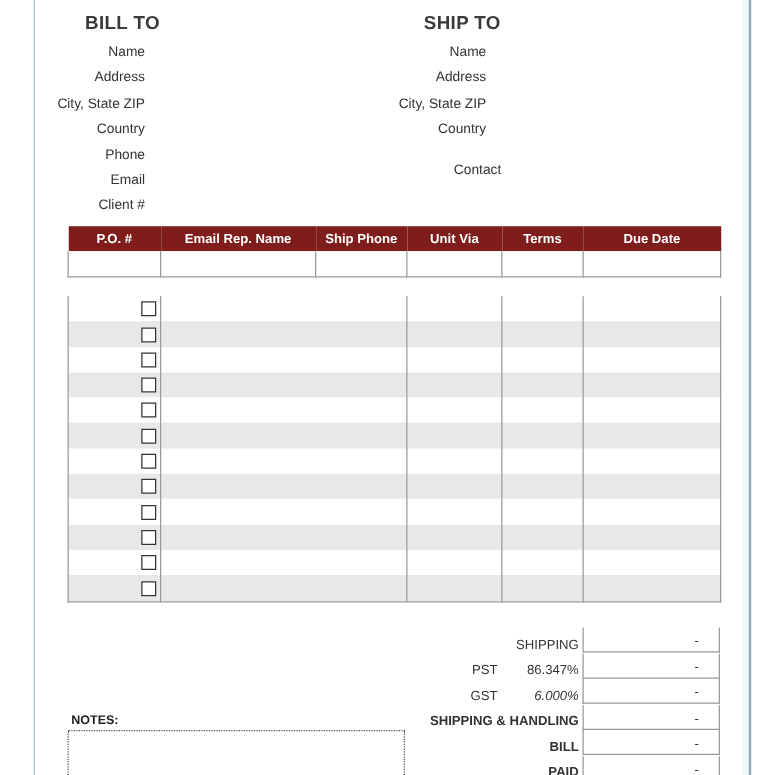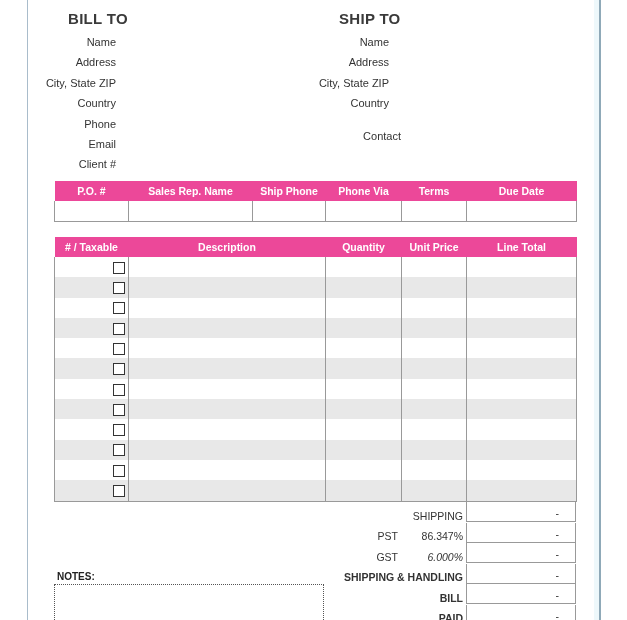--- a/index.html
+++ b/index.html
@@ -11,21 +11,21 @@
   }
   .page-border-left { position:absolute; left:27px; top:0; width:1px; height:620px; background:#a9bccb; }
   .page-border-right { position:absolute; left:599px; top:0; width:2px; height:620px; background:#8fa9b8; }
   .page-border-right-glow { position:absolute; left:594px; top:0; width:5px; height:620px; background:#eef8fb; }
 
   .section-title { position:absolute; font-weight:bold; font-size:15px; color:#3a3a3a; letter-spacing:0.3px; }
   .field-label { position:absolute; font-size:11px; color:#333; text-align:right; width:110px; }
 
   table { border-collapse:collapse; position:absolute; table-layout:fixed; }
   th {
-    background:#ec4899; color:#fff; font-size:10.5px; font-weight:bold;
+    background:#7f1d1d; color:#fff; font-size:10.5px; font-weight:bold;
     height:20px; padding:0; text-align:center; border:none;
   }
   td { padding:0; font-size:10.5px; }
 
   #po-table { left:54px; top:181px; width:522px; }
   #po-table td { height:20px; border:1px solid #999; border-top:none; background:#fff; }
 
   #items-table { left:54px; top:237px; width:522px; }
   #items-table tr.item-row td { height:20.3px; border-left:1px solid #999; border-right:1px solid #999; }
   #items-table tr.item-row.odd td { background:#ffffff; }
@@ -77,23 +77,23 @@
     <col style="width:74px">
       <col style="width:124px">
       <col style="width:73px">
     <col style="width:76px">
       <col style="width:65px">
       <col style="width:110px">
   </colgroup>
   <tbody>
       <tr>
     <th>P.O. #</th>
-    <th>Sales Rep. Name</th>
+    <th>Email Rep. Name</th>
     <th>Ship Phone</th>
-    <th>Phone Via</th>
+    <th>Unit Via</th>
     <th>Terms</th>
     <th>Due Date</th>
   </tr>
   <tr>
     <td></td>
     <td></td>
     <td></td>
     <td></td>
     <td></td>
     <td></td>
@@ -103,27 +103,20 @@
 
 <table id="items-table">
   <colgroup>
     <col style="width:74px">
       <col style="width:197px">
       <col style="width:76px">
     <col style="width:65px">
       <col style="width:110px">
   </colgroup>
   <tbody id="items-body">
-    <tr>
-      <th># / Taxable</th>
-      <th>Description</th>
-      <th>Quantity</th>
-      <th>Unit Price</th>
-      <th>Line Total</th>
-    </tr>
   <tr class="item-row odd">
         <td class="num-cell"><span class="checkbox"></span></td>
         <td></td>
         <td></td>
         <td></td>
         <td></td>
       </tr>
       <tr class="item-row even">
         <td class="num-cell"><span class="checkbox"></span></td>
         <td></td>

